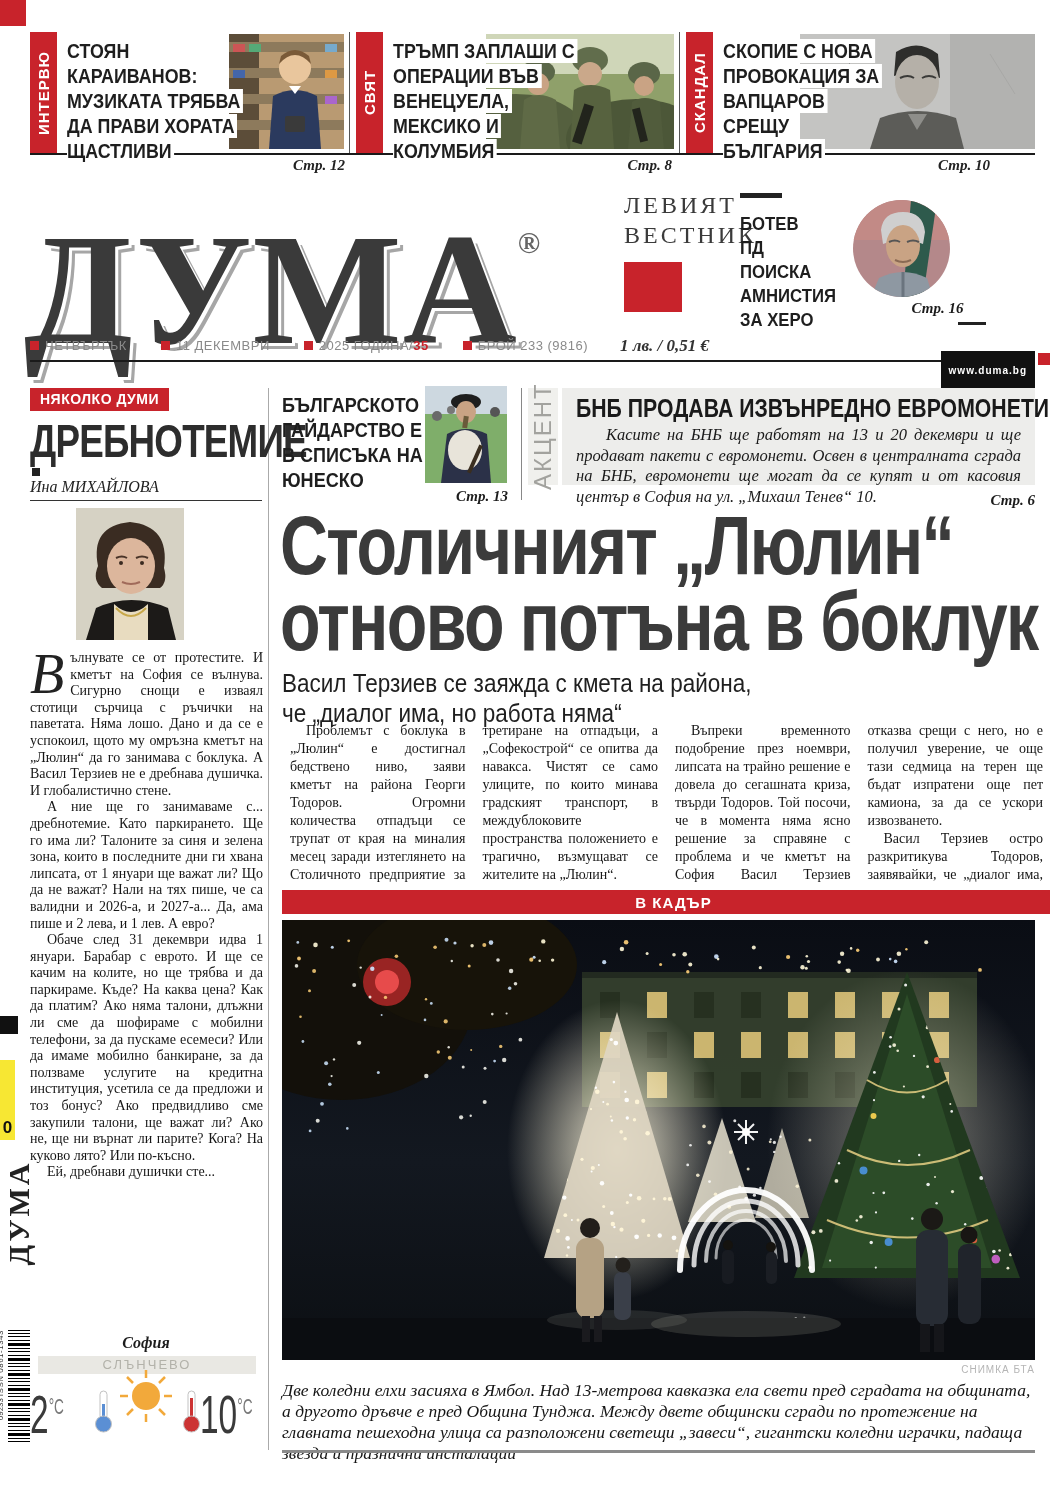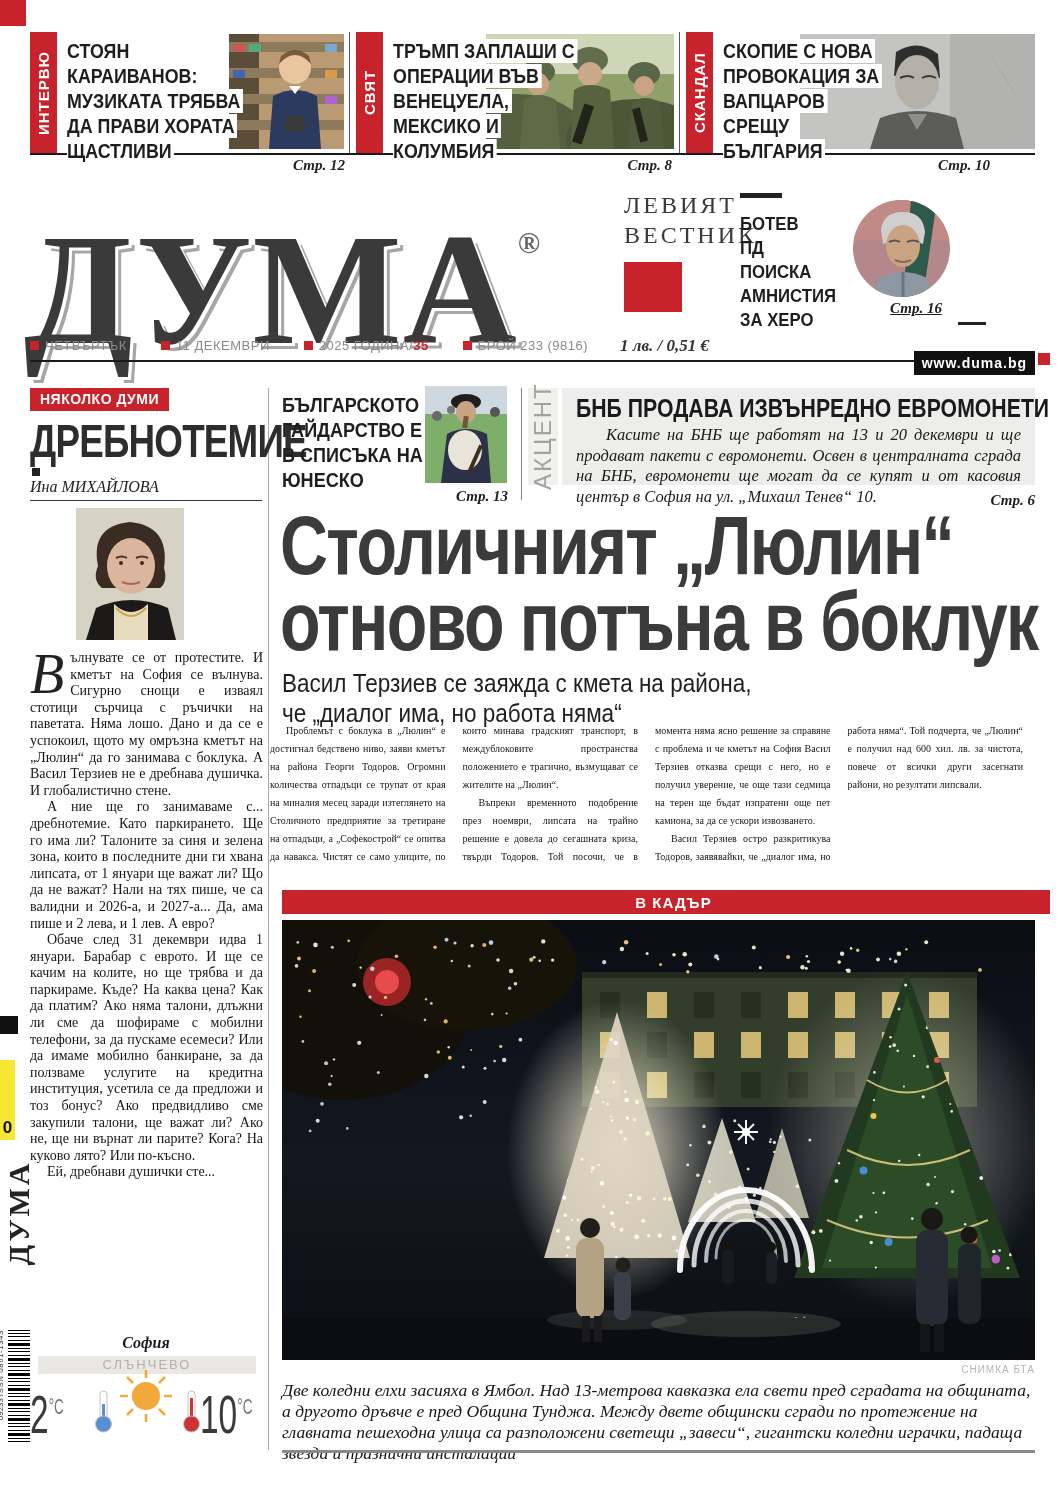--- a/index.html
+++ b/index.html
@@ -40,33 +40,33 @@
   
   .masthead-title{left:24px;top:168px;font-weight:bold;font-size:158px;line-height:150px;letter-spacing:1px;
         color:#3a3a3a;text-shadow:3px 3px 0 #fff,6px 6px 0 #a6a6a6;white-space:nowrap;}
   .masthead-title sup{font-size:30px;color:#666;text-shadow:none;vertical-align:90px;letter-spacing:0;}
   .tagline{left:624px;top:190px;font-size:24px;line-height:30px;letter-spacing:3px;color:#3a3a3a;}
   .mast-sq{left:624px;top:262px;width:58px;height:50px;background:#c8232b;}
   .botev-bar{left:740px;top:193px;width:42px;height:5px;background:#222;}
   .botev-title{left:740px;top:212px;width:96px;font-family:"Liberation Sans",sans-serif;font-weight:bold;
         font-size:19px;line-height:24px;color:#1e1e1e;transform:scaleX(.88);transform-origin:0 0;}
   .botev-photo{left:853px;top:200px;width:97px;height:97px;border-radius:50%;overflow:hidden;}
-  .botev-page{left:890px;top:300px;width:95px;text-align:left;font-style:italic;font-weight:bold;font-size:15px;text-decoration:underline;}
+  .botev-page{left:890px;top:300px;width:95px;text-align:center;font-style:italic;font-weight:bold;font-size:15px;}
   .botev-underline{left:958px;top:322px;width:28px;height:3px;background:#222;}
 
   
   .dateline{left:30px;top:338px;width:580px;display:flex;gap:34px;
         font-family:"Liberation Sans",sans-serif;font-size:13px;color:#8a8a8a;letter-spacing:.5px;}
   .dateline .item{display:flex;align-items:center;gap:6px;white-space:nowrap;}
   .sq{width:9px;height:9px;background:#c8232b;display:inline-block;flex:0 0 9px;}
   .red-num{color:#c8232b;font-weight:bold;}
   .price{left:620px;top:336px;font-style:italic;font-weight:bold;font-size:17px;color:#333;}
   .main-rule{left:30px;top:360px;width:1005px;height:2px;background:#1a1a1a;}
   .site-box{right:23px;top:351px;background:#111;color:#fff;font-family:"Liberation Sans",sans-serif;
-        font-weight:bold;font-size:14px;padding:4px 8px;letter-spacing:1px;}
+        font-weight:bold;font-size:10px;padding:14px 8px;letter-spacing:1px;}
   .site-sq{right:8px;top:353px;width:12px;height:12px;background:#c8232b;}
 
   
   .col-divider{left:268px;top:388px;width:1px;height:1062px;background:#aaa;}
   .op-label{left:30px;top:388px;background:#c8232b;color:#fff;font-family:"Liberation Sans",sans-serif;
         font-weight:bold;font-size:14px;letter-spacing:.5px;padding:3px 10px 4px;}
   .op-title{left:30px;top:414px;font-family:"Liberation Sans",sans-serif;font-weight:bold;font-size:46px;
         color:#2d2d2d;transform:scaleX(.8);transform-origin:0 0;white-space:nowrap;letter-spacing:-1px;}
   .op-bullet{left:32px;top:468px;width:8px;height:8px;background:#222;}
   .op-author{left:30px;top:478px;font-style:italic;font-size:16px;color:#222;}
@@ -117,22 +117,22 @@
   .acc-body{font-style:italic;font-size:16.5px;line-height:20.5px;text-align:justify;margin:0 14px;color:#1a1a1a;}
   .acc-body .ind{display:inline-block;width:30px;}
   .acc-page{right:23px;top:492px;font-style:italic;font-weight:bold;font-size:15px;}
 
   
   .headline{left:280px;top:508px;font-family:"Liberation Sans",sans-serif;font-weight:bold;
         font-size:83px;line-height:76px;letter-spacing:-2px;color:#3b3b3b;
         transform:scaleX(.8);transform-origin:0 0;white-space:nowrap;}
   .subhead{left:282px;top:668px;font-family:"Liberation Sans",sans-serif;font-size:25px;line-height:30px;
         color:#1f1f1f;transform:scaleX(.9);transform-origin:0 0;white-space:nowrap;}
-  .lead-cols{left:270px;top:722px;width:753px;height:172px;overflow:hidden;
-        column-count:4;column-gap:17px;font-size:10px;line-height:18px;text-align:justify;color:#161616;}
+  .lead-cols{left:290px;top:722px;width:753px;height:172px;overflow:hidden;
+        column-count:4;column-gap:17px;font-size:14px;line-height:18px;text-align:justify;color:#161616;}
   .lead-cols p{margin:0;text-indent:16px;}
 
   
   .kadar-bar{left:282px;top:890px;width:753px;height:24px;background:#c8232b;color:#fff;
         font-family:"Liberation Sans",sans-serif;font-weight:bold;font-size:15px;letter-spacing:1px;
         display:flex;align-items:center;justify-content:center;padding-left:15px;}
   .big-photo{left:282px;top:920px;width:753px;height:440px;overflow:hidden;background:#0b0e15;}
   .photo-credit{right:23px;top:1364px;font-family:"Liberation Sans",sans-serif;font-size:10px;
         letter-spacing:1px;color:#b5b5b5;}
   .caption{left:282px;top:1380px;width:753px;font-style:italic;font-size:17.5px;line-height:21px;color:#151515;}

